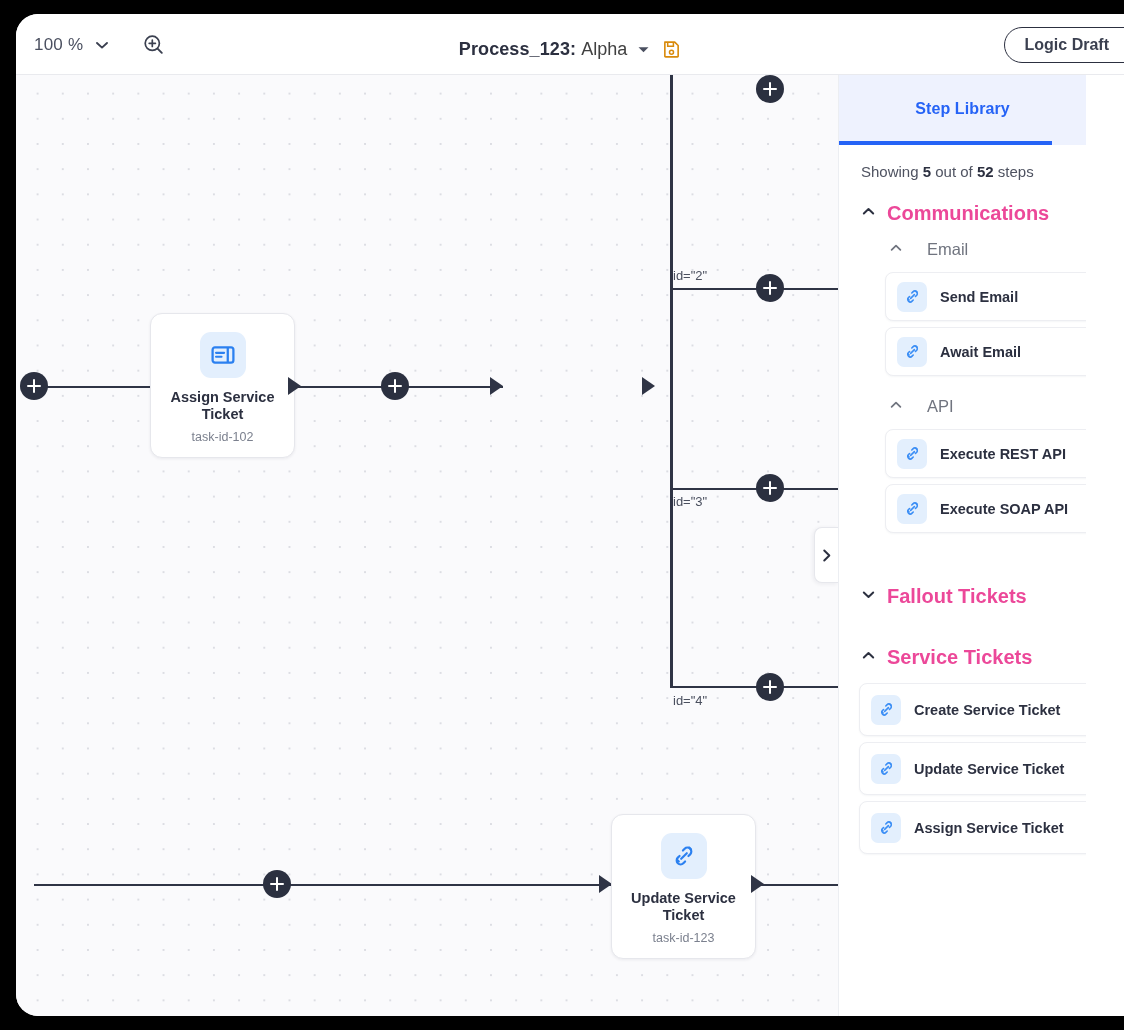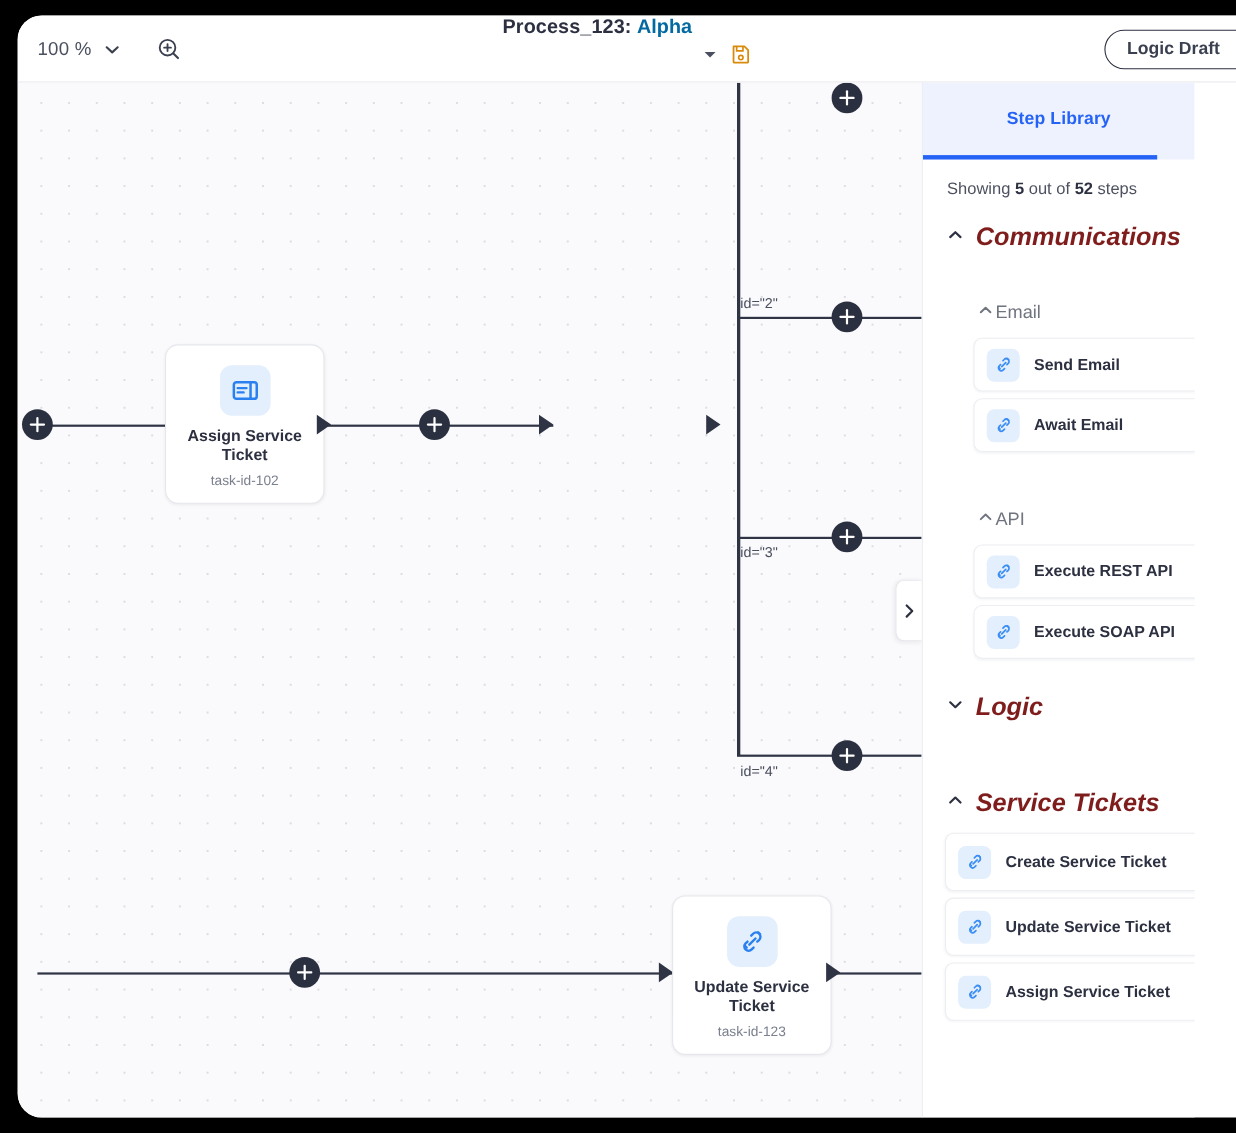--- a/index.html
+++ b/index.html
@@ -41,25 +41,25 @@
   }
   .chev-btn svg { display: block; }
   .zoom-in-btn {
     margin-left: 20px;
     width: 30px; height: 30px;
     display: flex; align-items: center; justify-content: center;
     cursor: pointer;
   }
   .title-group {
     position: absolute; left: 0; right: 0; top: 0; height: 71px;
-    display: flex; justify-content: center; gap: 9px;
+    display: flex; align-items: center; justify-content: center; gap: 9px;
     pointer-events: none;
   }
   .title-main { font-size: 18px; color: #2c3040; font-weight: 700; letter-spacing:.1px;}
-  .title-sub  { font-size: 18px; color: #0369a1; font-weight: 700; margin-left:-4px;}
+  .title-sub  { font-size: 18px; color: #404040; font-weight: 400; margin-left:-4px;}
   .title-caret { pointer-events: auto; cursor: pointer; display:flex; align-items:center;}
   .save-icon { pointer-events: auto; cursor: pointer; display:flex; align-items:center; margin-left:2px;}
   .save-draft-btn {
     position: absolute; right: -34px; top: 13px;
     height: 36px; min-width: 148px;
     border: 1.6px solid #2c3040; border-radius: 19px;
     background: #fff;
     display: flex; align-items: center; gap: 10px;
     padding: 0 16px 0 20px;
     cursor: pointer;
@@ -175,26 +175,25 @@
     margin: 18px 0 0 22px;
     font-size: 15px; color: #4e5260;
   }
   .showing b { color: #2c3040; font-weight: 700; }
   .cat-list { margin-top: 14px; }
   .cat-row {
     display: flex; align-items: center; gap: 11px;
     padding: 8px 0 8px 22px;
     cursor: pointer;
   }
-  .cat-row .cat-label { font-size: 23px; font-weight: 700; color: #7f1d1d; font-style: italic; }
+  .cat-row .cat-label { font-size: 20px; font-weight: 700; color: #ec4899; }
   .subcat-row {
-    display: flex; align-items: center; gap: 2px;
+    display: flex; align-items: center; gap: 24px;
     padding: 7px 0 7px 50px;
     cursor: pointer;
-    margin-top: 31px;
   }
   .subcat-row .cat-label { font-size: 16.5px; font-weight: 400; color: #70747f; }
   .step-item {
     margin: 6px 0 0 46px;
     width: 258px; height: 49px;
     background: #fff;
     border: 1px solid #edeef2;
     border-radius: 8px;
     display: flex; align-items: center; gap: 13px;
     padding-left: 11px;
@@ -416,31 +415,31 @@
             <path d="M13 17l-1.6 1.6a3.6 3.6 0 0 1-5.1-5.1L7.9 12" fill="none" stroke="#3b8ef5" stroke-width="2.2" stroke-linecap="round"></path>
             <path d="M11 7l1.6-1.6a3.6 3.6 0 0 1 5.1 5.1L16.1 12" fill="none" stroke="#3b8ef5" stroke-width="2.2" stroke-linecap="round"></path>
             <path d="M5.6 15.4l1.6 1.6M16.8 4.2l1.6 1.6" stroke="#3b8ef5" stroke-width="2.2" stroke-linecap="round"></path>
           </svg>
         </span>
         <span class="step-label">Execute SOAP API</span>
       </div>
 
       <div class="gap-md"></div>
 
+
+      <div class="gap-md"></div>
+
       <div class="cat-row">
         <span>
           <svg width="15" height="15" viewBox="0 0 16 16">
               <path d="M3 5.8L8 10.6l5-4.8" fill="none" stroke="#2c3040" stroke-width="2.1" stroke-linecap="round" stroke-linejoin="round"></path>
             </svg>
         </span>
-        <span class="cat-label">Logic</span>
-      </div>
-
-      <div class="gap-md"></div>
-
+        <span class="cat-label">Fallout Tickets</span>
+      </div>
 
       <div class="gap-md"></div>
 
       <div class="cat-row">
         <span>
           <svg width="15" height="15" viewBox="0 0 16 16">
               <path d="M3 10.2L8 5.4l5 4.8" fill="none" stroke="#2c3040" stroke-width="2.1" stroke-linecap="round" stroke-linejoin="round"></path>
             </svg>
         </span>
         <span class="cat-label">Service Tickets</span>

